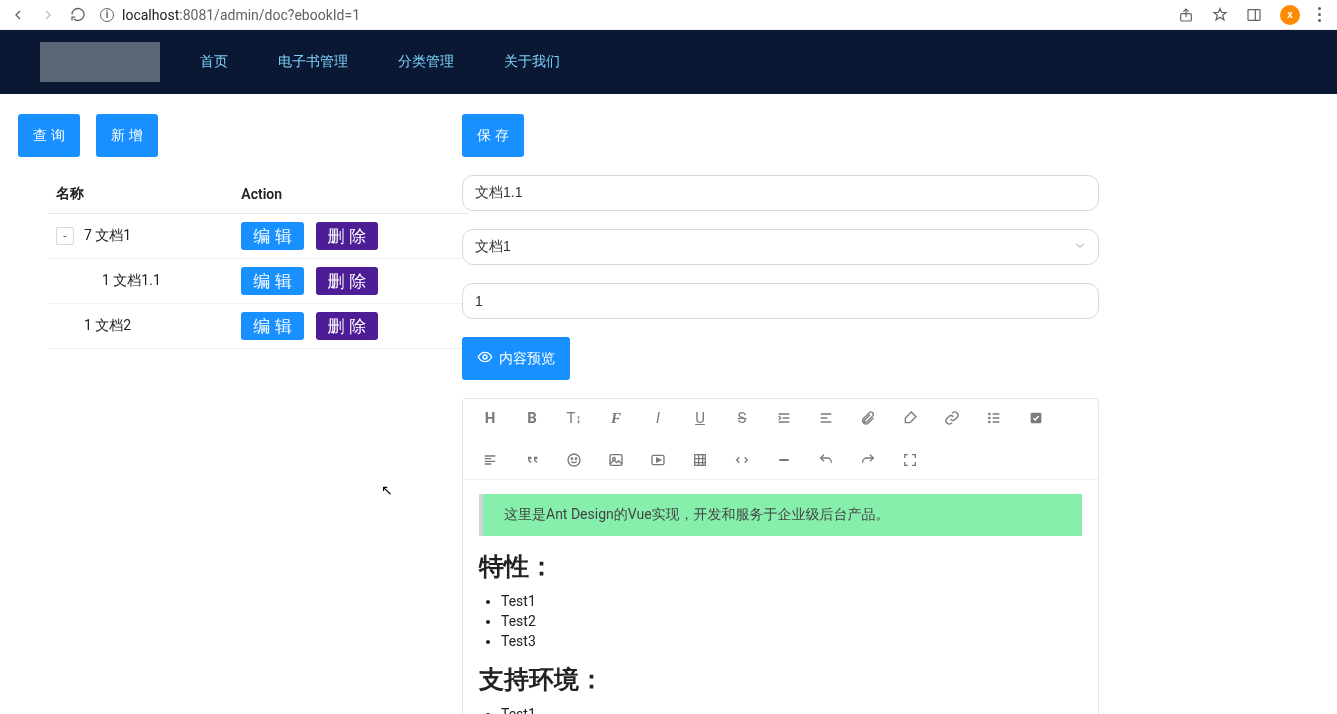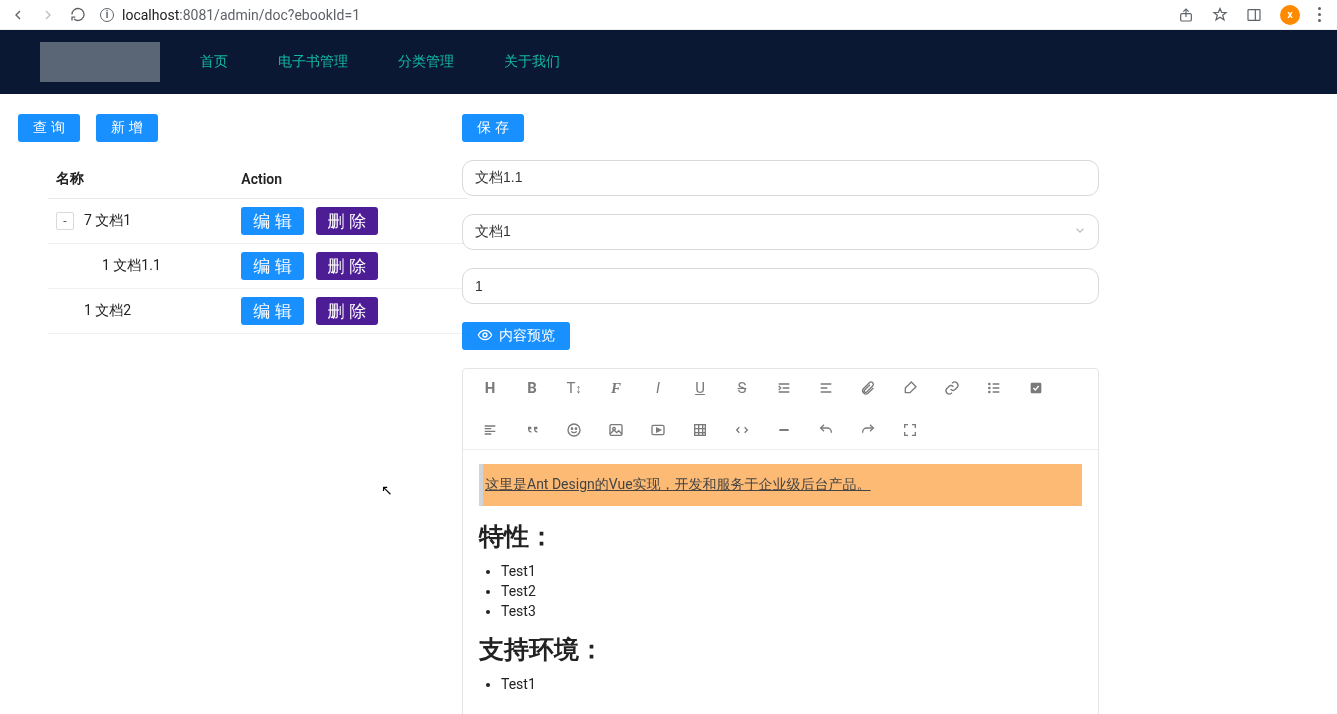--- a/index.html
+++ b/index.html
@@ -14,29 +14,29 @@
 .url-host { color:#202124; }
 .url-path { color:#5f6368; }
 .chrome-right { display:flex; align-items:center; gap:18px; margin-right:6px;}
 .avatar { width:20px; height:20px; border-radius:50%; background:#ff8a00; color:#fff; display:flex; align-items:center; justify-content:center; font-size:11px; font-weight:600;}
 .dots { display:flex; flex-direction:column; gap:3px;}
 .dots span{ width:3px;height:3px;background:#5f6368;border-radius:50%;}
 
 
 .topnav { background:#0a1833; height:64px; display:flex; align-items:center; padding:0 40px; gap:30px;}
 .logo-ph { width:120px; height:40px; background:#5a6676; }
-.nav-item { color:#14b8a6; font-size:14px; padding:0 10px; cursor:pointer;}
+.nav-item { color:#7dd3fc; font-size:14px; padding:0 10px; cursor:pointer;}
 
 
 .page { display:flex; padding:20px 18px; gap:24px; }
 .left { width:420px; }
 .right { flex:1; padding-right:220px;}
 
 
-.btn { display:inline-flex; align-items:center; justify-content:center; padding:0 15px; height:28px; border-radius:3px; cursor:pointer; font-size:14px; border:none; gap:6px;}
+.btn { display:inline-flex; align-items:center; justify-content:center; padding:0 15px; height:43px; border-radius:3px; cursor:pointer; font-size:14px; border:none; gap:6px;}
 .btn-primary { background:#1890ff; color:#fff; }
 .btn-danger { background:#4c1d95; color:#fff; }
 .btn-sm { height:28px; padding:0 12px; font-size:17px;}
 .btn-row { display:flex; gap:16px; margin-bottom:18px;}
 .actions-cell .btn + .btn { margin-left:8px; }
 
 
 .doc-table { width:100%; border-collapse:collapse;margin-left:30px;}
 .doc-table th { text-align:left; font-weight:600; font-size:14px; padding:10px 8px; border-bottom:1px solid #e8e8e8;}
 .doc-table td { padding:8px 8px; border-bottom:1px solid #f0f0f0; font-size:14px;}
@@ -52,21 +52,21 @@
 .form-row { margin-bottom:18px; }
 
 .eye-icon { width:16px;height:16px; }
 
 
 .editor { border:1px solid #e5e5e5; border-radius:4px; }
 .toolbar { display:flex; flex-wrap:wrap; gap:24px; padding:10px 18px; border-bottom:1px solid #eee;}
 .tb-ic { width:18px; height:18px; color:#7a7a7a; cursor:pointer; display:flex; align-items:center; justify-content:center; font-size:15px;}
 .tb-ic svg{width:16px;height:16px;}
 .editor-body { padding:14px 16px; }
-.quote { background:#fdba74; border-left:4px solid #d0d3d8; padding:12px 2px; margin-bottom:14px; color:#444;text-decoration:underline;}
+.quote { background:#86efac; border-left:4px solid #d0d3d8; padding:12px 21px; margin-bottom:14px; color:#444;}
 .h2 { font-size:25px; font-weight:700; margin:10px 0;}
 .ul { padding-left:22px; margin:6px 0 14px;}
 .ul li{ margin:4px 0;}
 
 .cursor-arrow{ position:fixed; left:381px; top:482px; font-size:14px; color:#000; pointer-events:none;}
 </style>
 </head>
 <body>
 
 <div class="browser-chrome">

